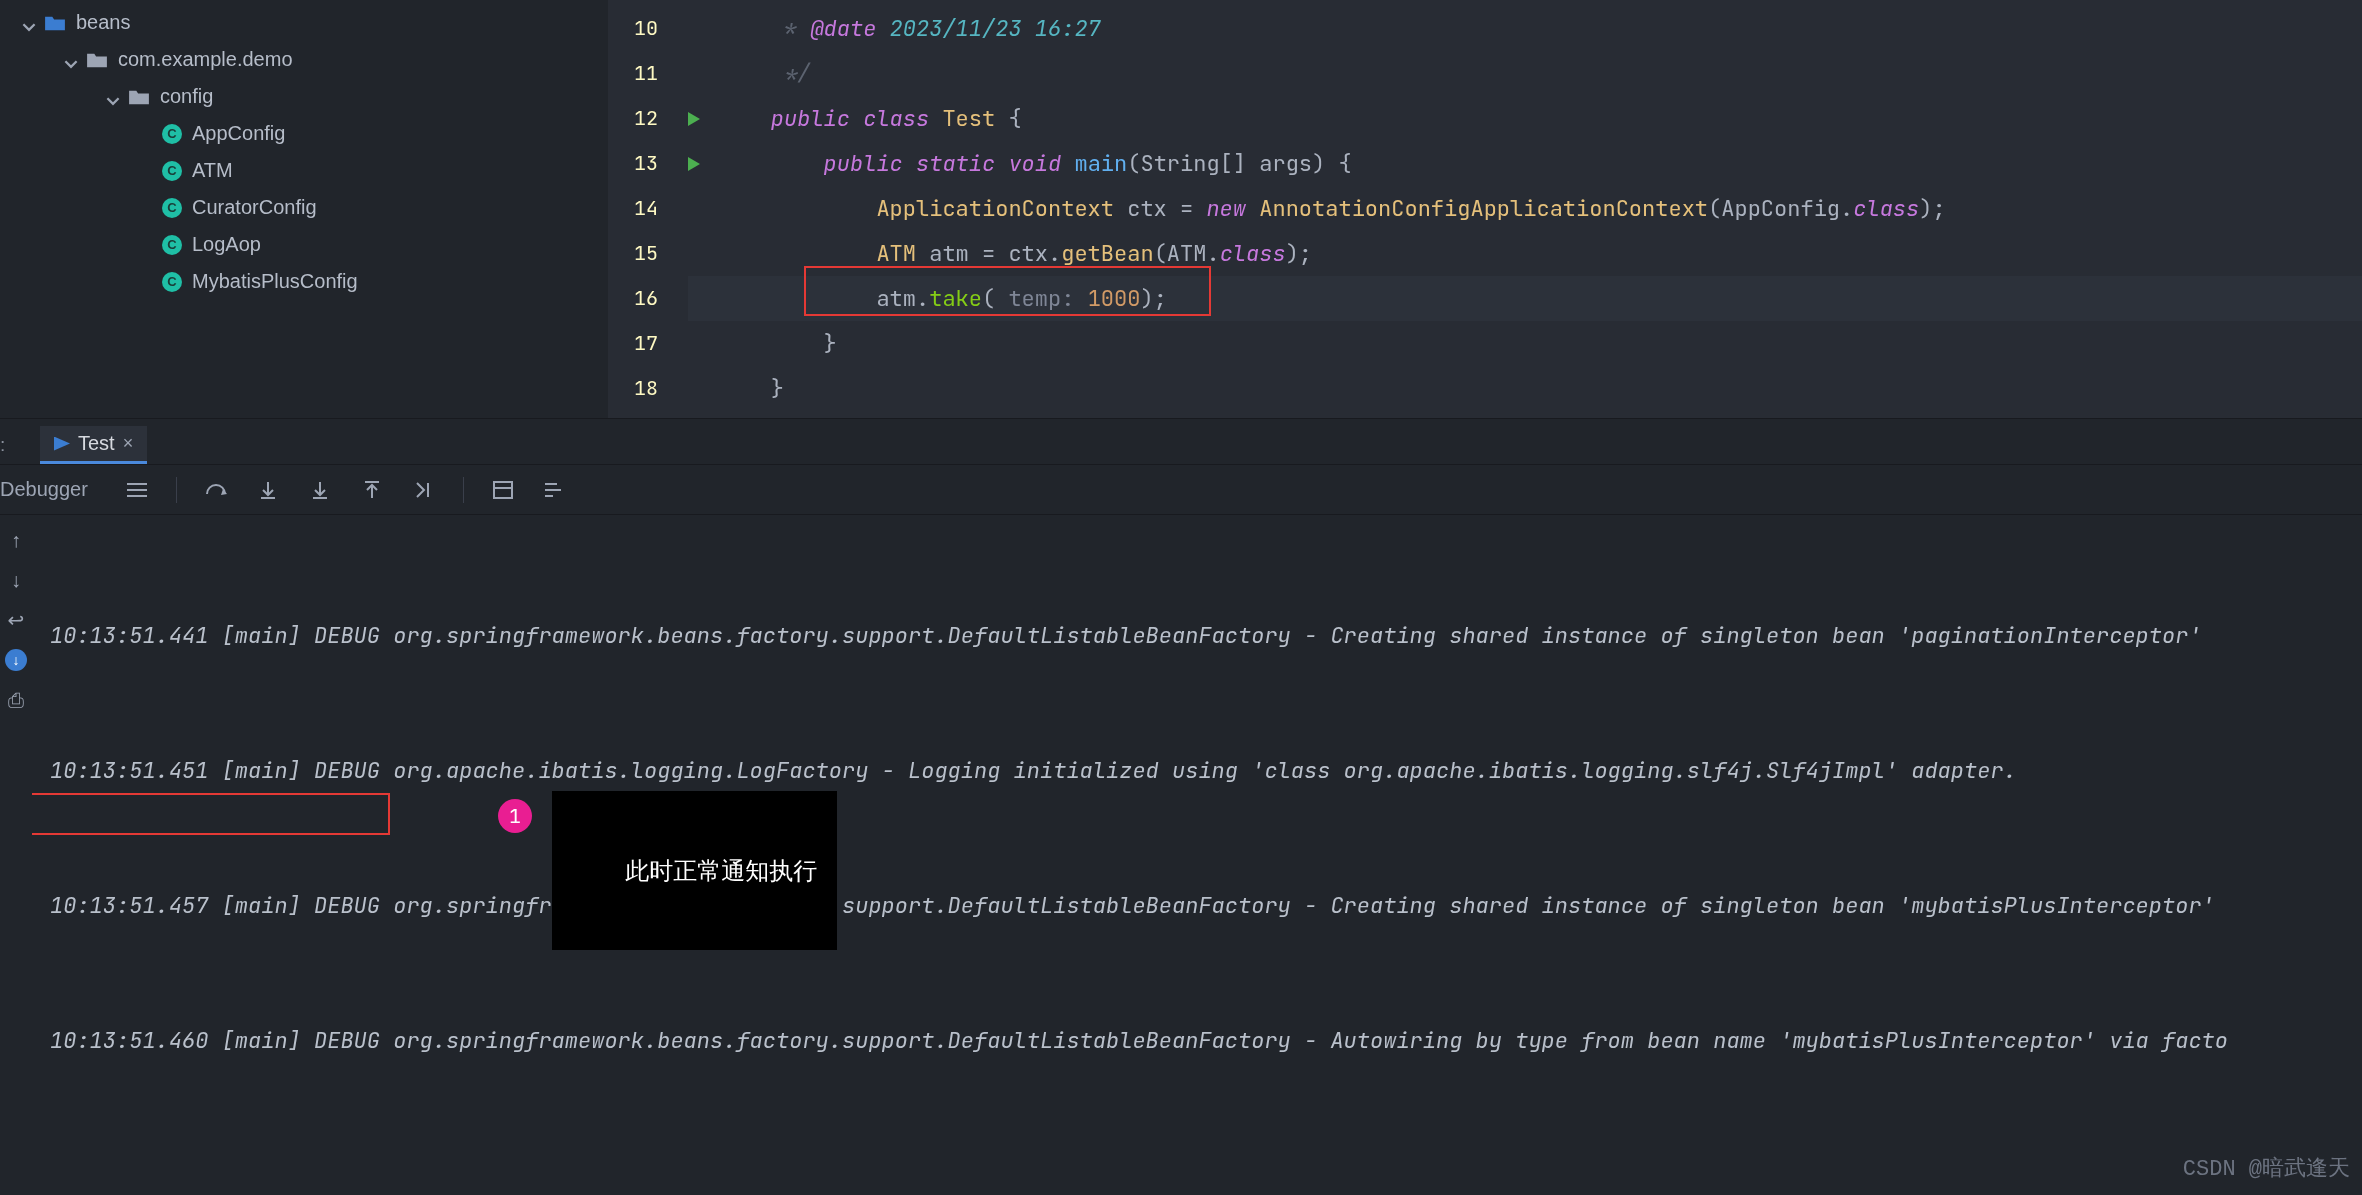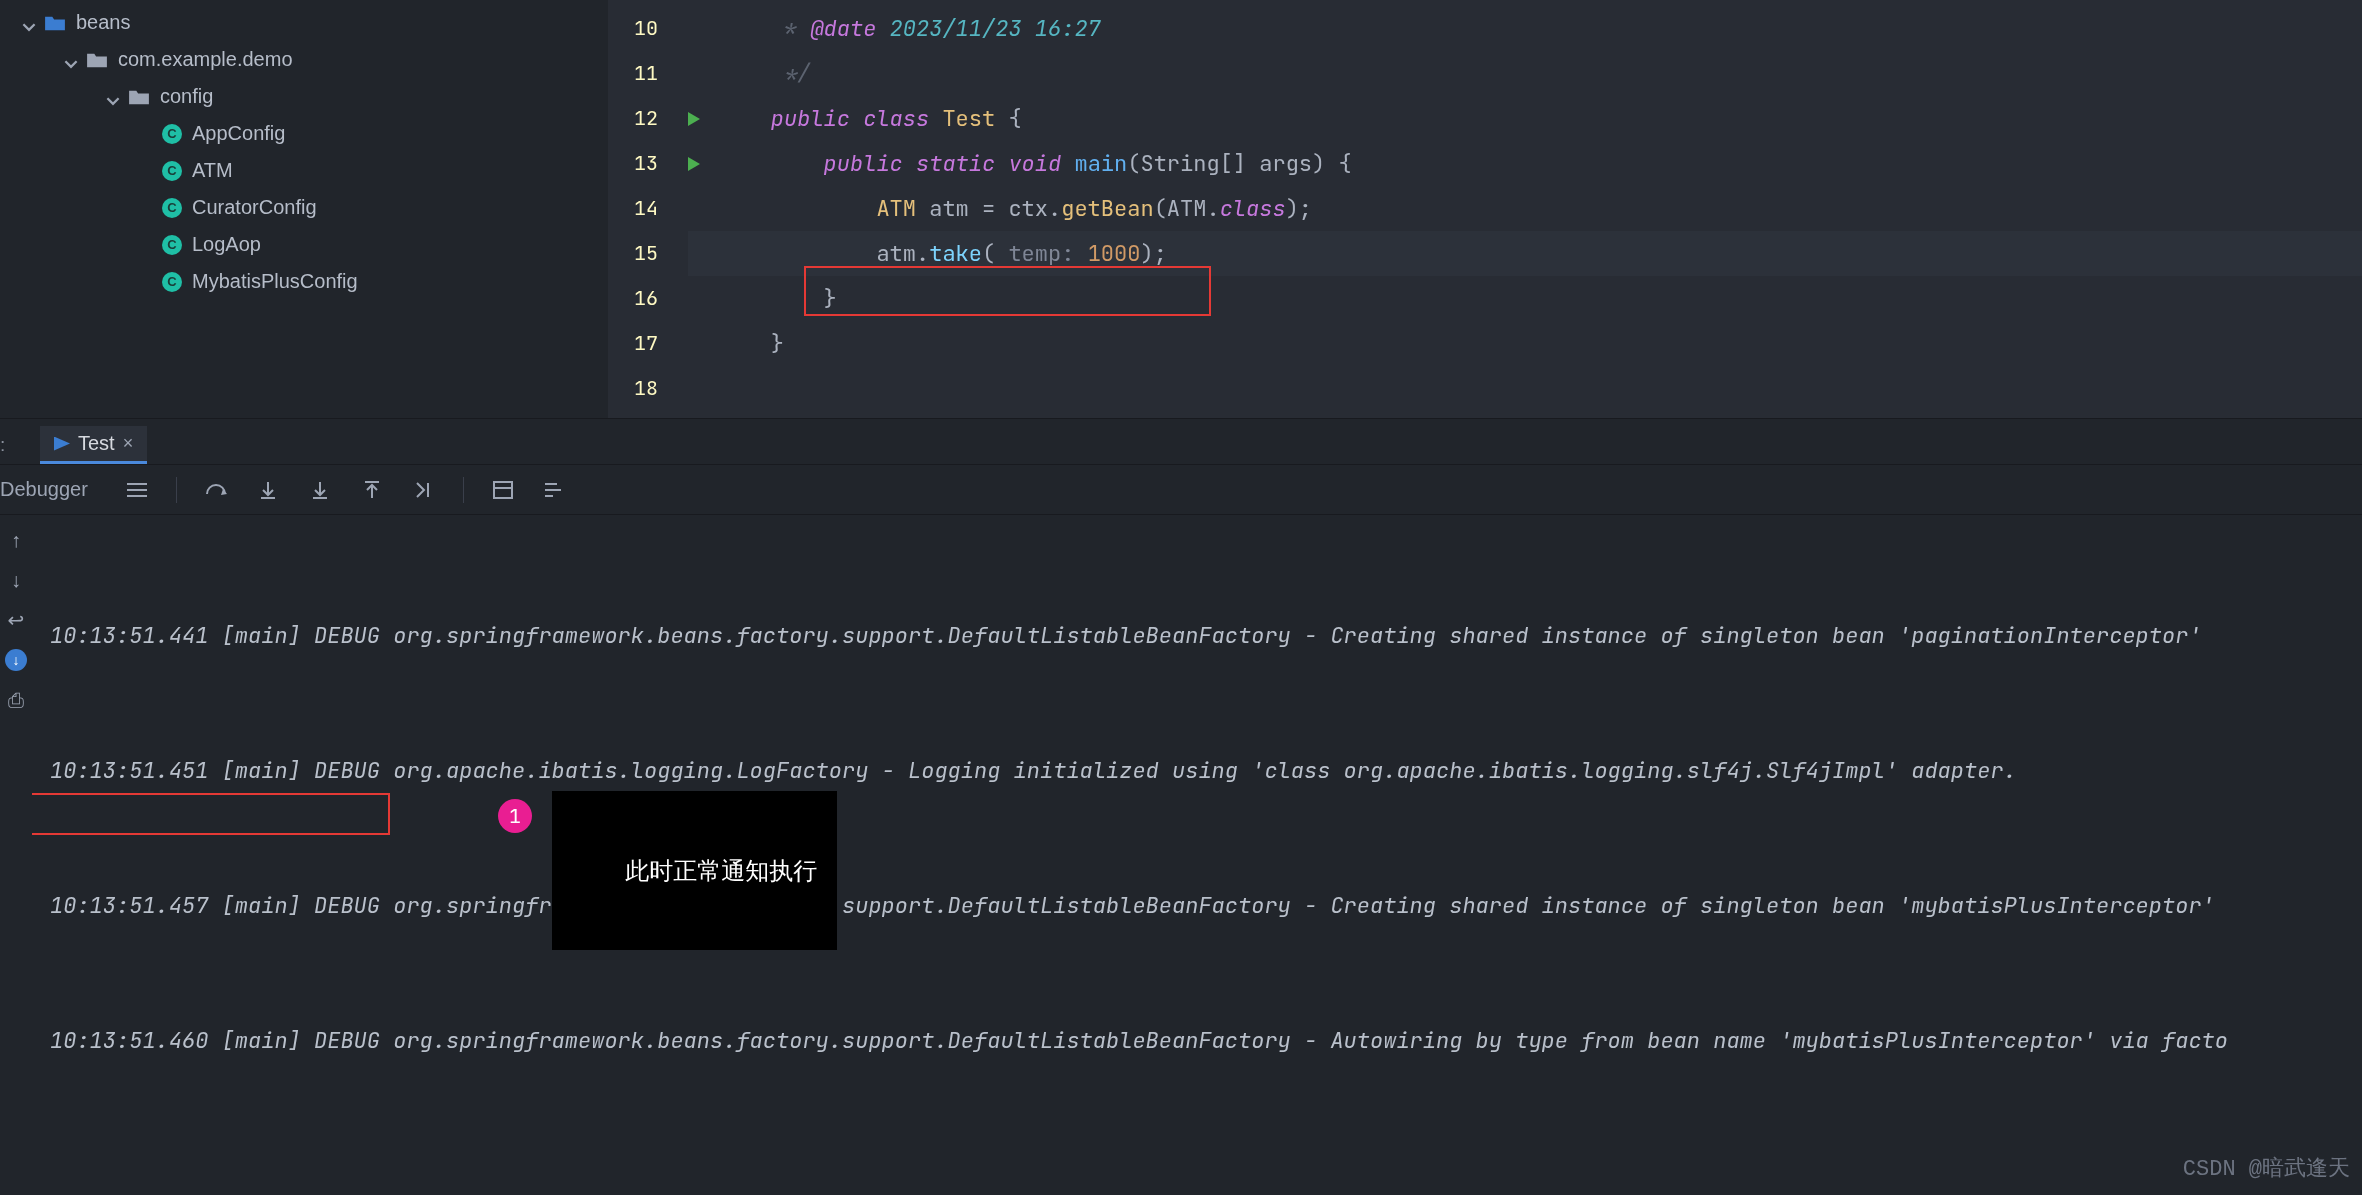--- a/index.html
+++ b/index.html
@@ -106,21 +106,21 @@
     border: 2px solid #e53935;
     pointer-events: none;
   }
   
   .tk-comment   { color: #5c6370; font-style: italic; }
   .tk-tag       { color: #c678dd; font-style: italic; }
   .tk-tagdate   { color: #56b6c2; font-style: italic; }
   .tk-keyword   { color: #c678dd; font-style: italic; }
   .tk-type      { color: #e5c07b; }
   .tk-method    { color: #61afef; }
-  .tk-methodi   { color: #7dd3fc; }
+  .tk-methodi   { color: #84cc16; }
   .tk-new       { color: #c678dd; font-style: italic; }
   .tk-paramhint { color: #7f8696; }
   .tk-number    { color: #d19a66; }
   .tk-text      { color: #abb2bf; }
   .tk-getbean   { color: #e5c07b; }
 
   
   .tool-window {
     height: 777px;
     background: #21252b;
@@ -361,20 +361,21 @@
       <div class="ln">15</div>
       <div class="ln">16</div>
       <div class="ln">17</div>
       <div class="ln">18</div>
     </div>
     <div class="code-area">
       <div class="code-line"><span class="tk-comment">     * </span><span class="tk-tag">@date</span><span class="tk-tagdate"> 2023/11/23 16:27</span></div>
       <div class="code-line"><span class="tk-comment">     */</span></div>
       <div class="code-line"><span class="tk-keyword">    public</span><span class="tk-keyword"> class</span><span class="tk-type"> Test</span><span class="tk-text"> {</span></div>
       <div class="code-line"><span class="tk-keyword">        public</span><span class="tk-keyword"> static</span><span class="tk-keyword"> void</span><span class="tk-method"> main</span><span class="tk-text">(String[] args) {</span></div>
+      <div class="code-line"><span class="tk-type">            ApplicationContext</span><span class="tk-text"> ctx = </span><span class="tk-new">new</span><span class="tk-type"> AnnotationConfigApplicationContext</span><span class="tk-text">(AppConfig.</span><span class="tk-keyword">class</span><span class="tk-text">);</span></div>
       <div class="code-line"><span class="tk-type">            ATM</span><span class="tk-text"> atm = ctx.</span><span class="tk-getbean">getBean</span><span class="tk-text">(ATM.</span><span class="tk-keyword">class</span><span class="tk-text">);</span></div>
       <div class="code-line current"><span class="tk-text">            atm.</span><span class="tk-methodi">take</span><span class="tk-text">(</span><span class="tk-paramhint"> temp: </span><span class="tk-number">1000</span><span class="tk-text">);</span></div>
       <div class="code-line"><span class="tk-text">        }</span></div>
       <div class="code-line"><span class="tk-text">    }</span></div>
 
       <div class="hl-red-box" style="left:116px; top:266px; width:407px; height:50px;"></div>
     </div>
   </div>
 </div>
 

